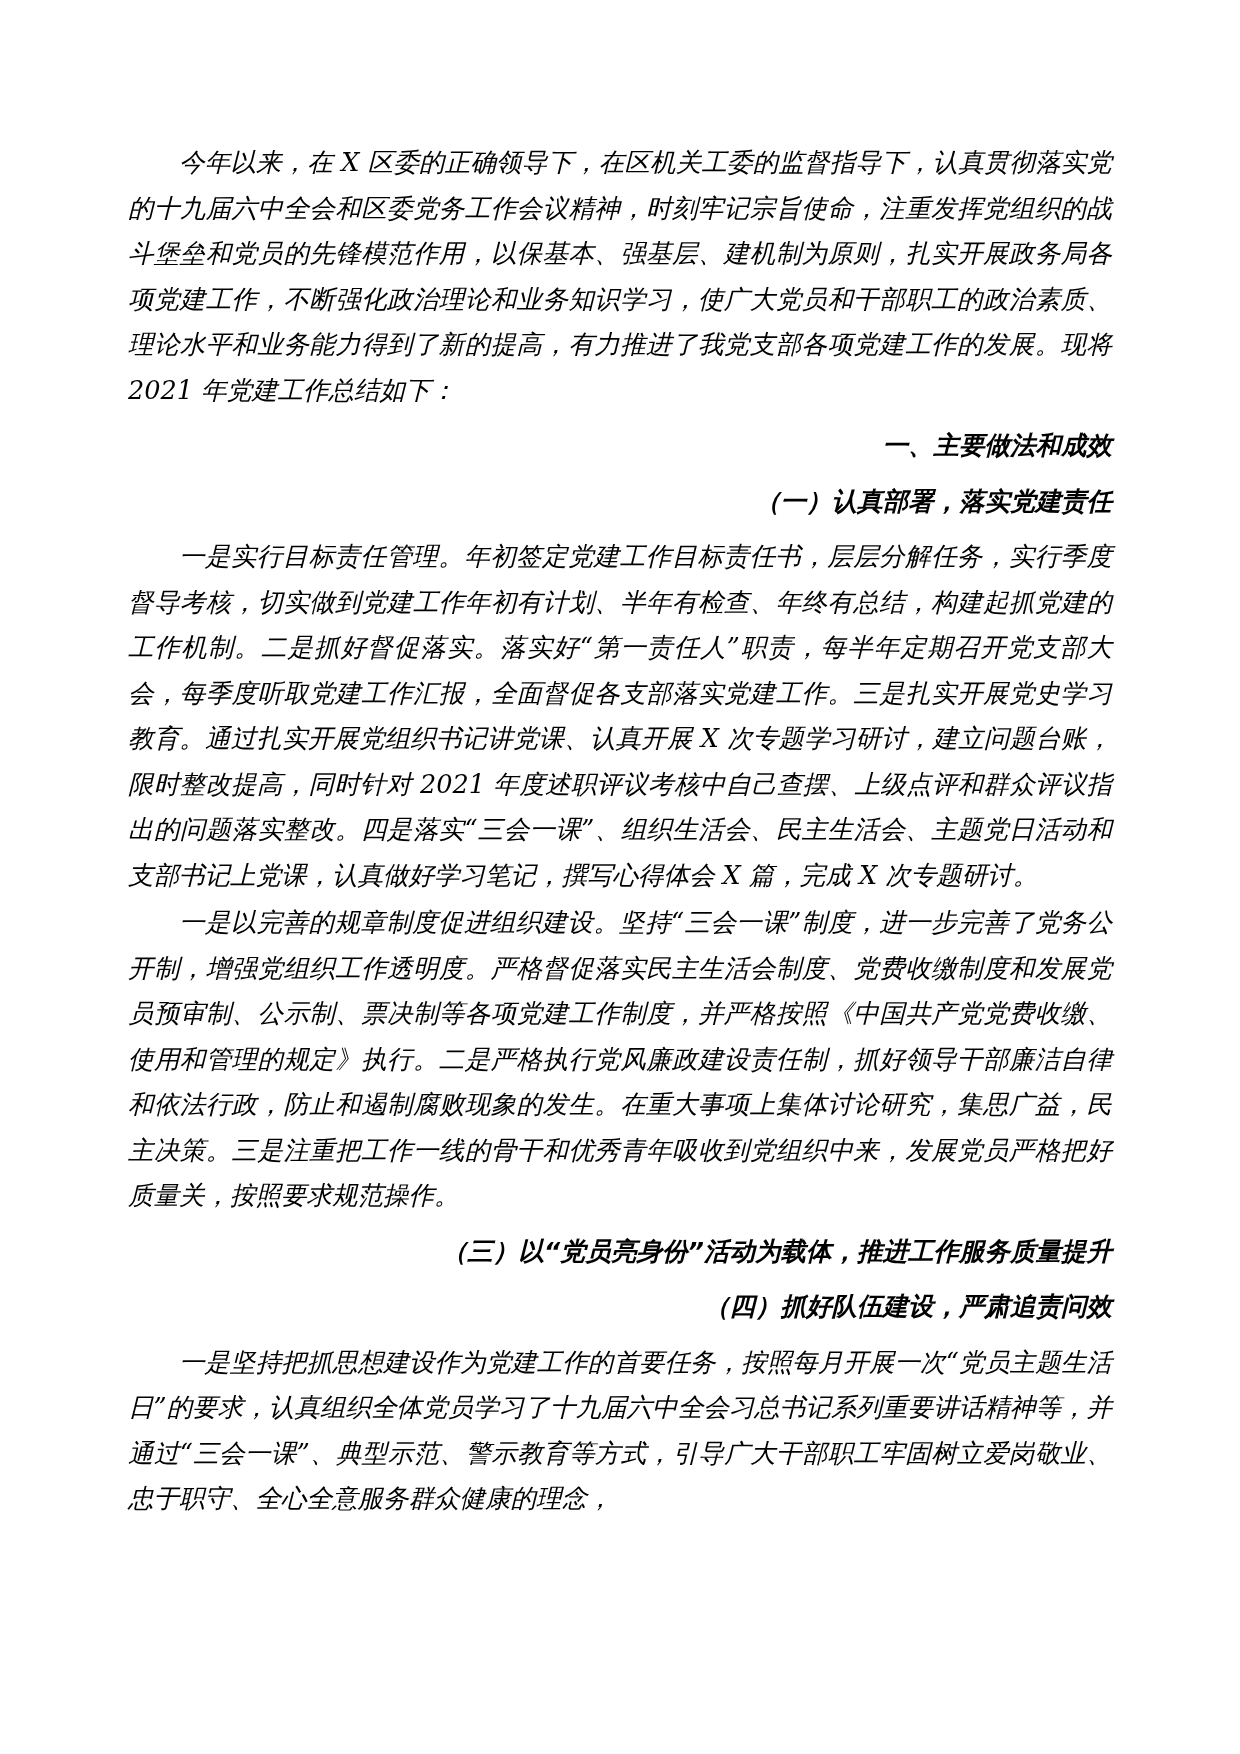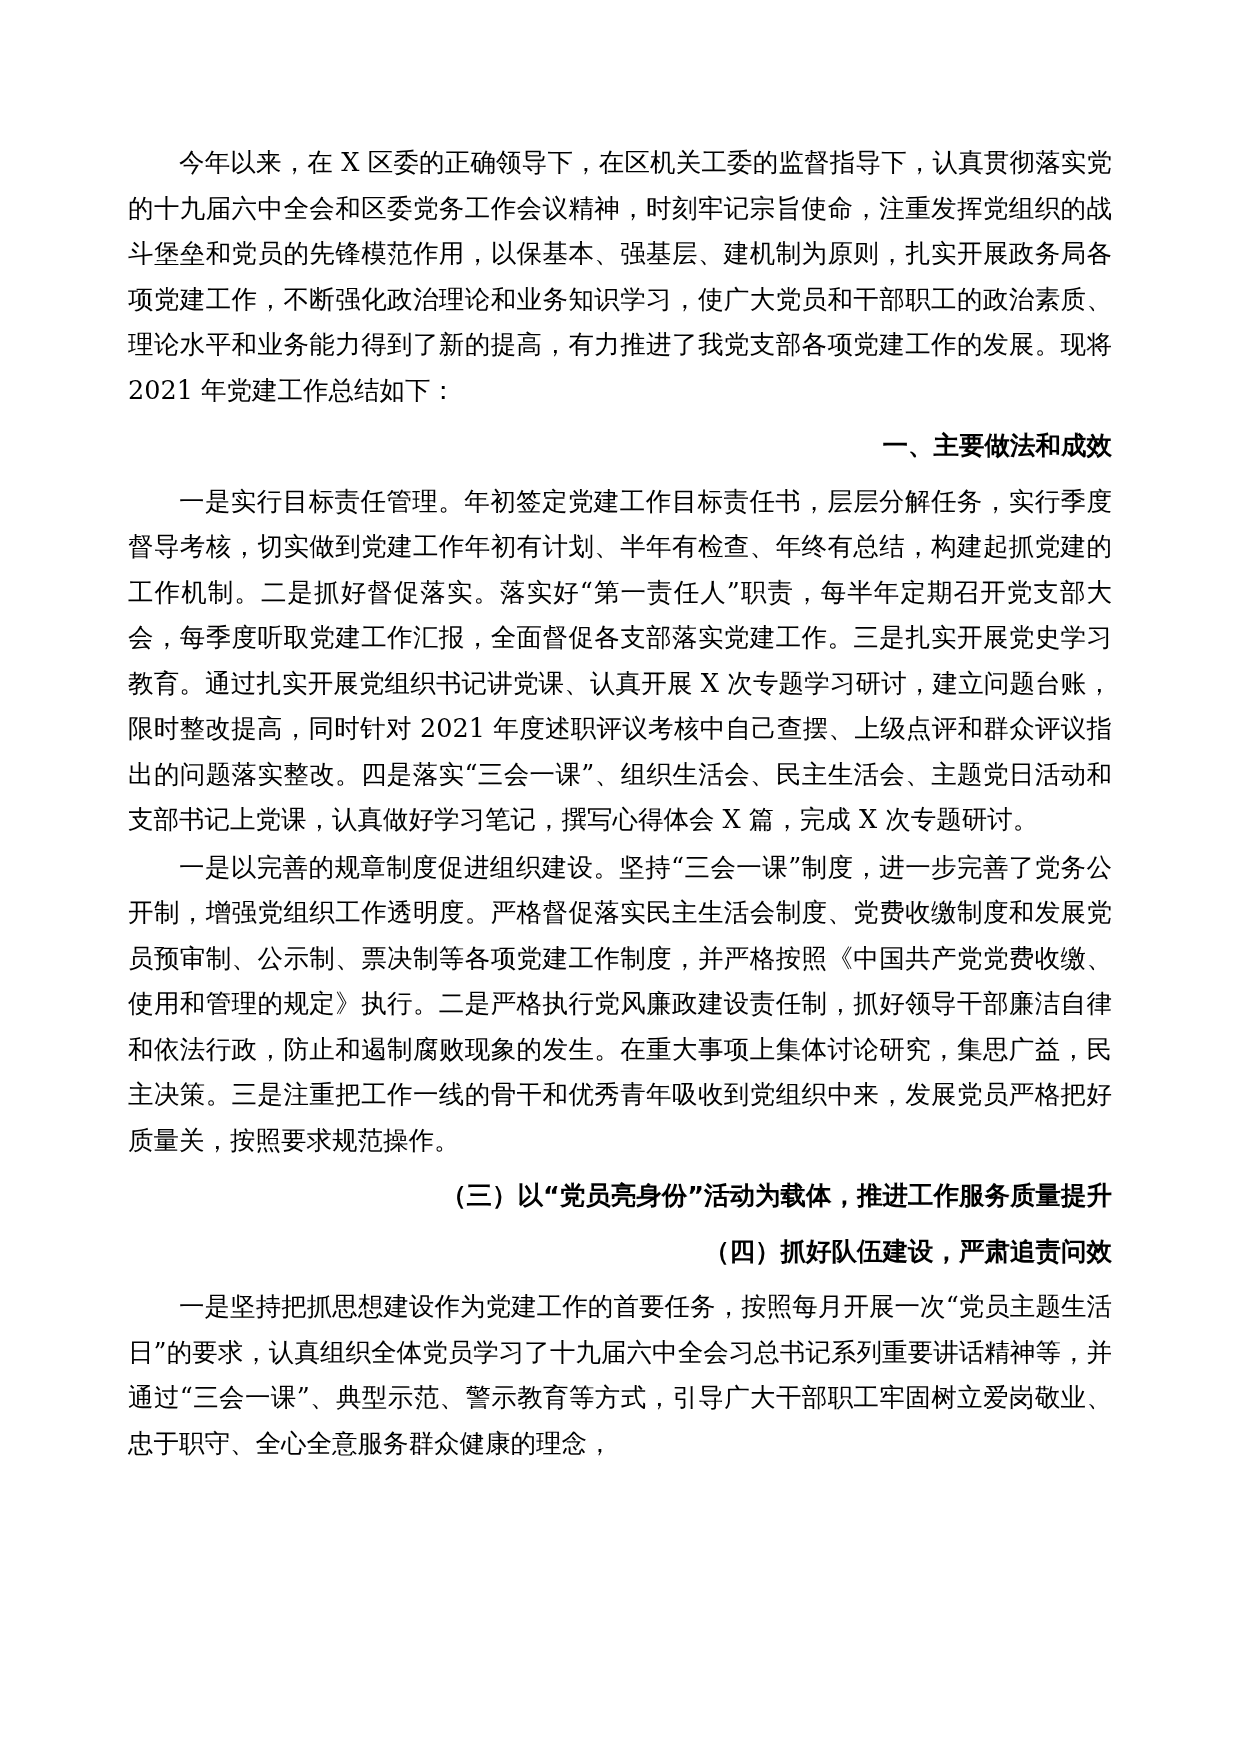--- a/index.html
+++ b/index.html
@@ -13,20 +13,21 @@
     font-family: "DejaVu Serif", "Liberation Serif", serif;
     color: #000000;
   }
   .page {
     position: relative;
     width: 1240px;
     height: 1468px;
     box-sizing: border-box;
     padding: 140px 128px 120px 128px;
     background: #ffffff;
+    font-style: italic;
   }
   .doc-body {
     width: 984px;
   }
   p.para {
     margin: 0 0 2px 0;
     font-size: 25.5px;
     line-height: 45.5px;
     text-align: justify;
     text-justify: inter-ideograph;
@@ -47,20 +48,21 @@
 </head>
 <body>
 
 <div class="page">
   <div class="doc-body">
 
     <p class="para">今年以来，在 X 区委的正确领导下，在区机关工委的监督指导下，认真贯彻落实党的十九届六中全会和区委党务工作会议精神，时刻牢记宗旨使命，注重发挥党组织的战斗堡垒和党员的先锋模范作用，以保基本、强基层、建机制为原则，扎实开展政务局各项党建工作，不断强化政治理论和业务知识学习，使广大党员和干部职工的政治素质、理论水平和业务能力得到了新的提高，有力推进了我党支部各项党建工作的发展。现将 2021 年党建工作总结如下：</p>
 
     <h2 class="heading">一、主要做法和成效</h2>
 
+    <h2 class="heading">（一）认真部署，落实党建责任</h2>
 
     <p class="para">一是实行目标责任管理。年初签定党建工作目标责任书，层层分解任务，实行季度督导考核，切实做到党建工作年初有计划、半年有检查、年终有总结，构建起抓党建的工作机制。二是抓好督促落实。落实好“第一责任人”职责，每半年定期召开党支部大会，每季度听取党建工作汇报，全面督促各支部落实党建工作。三是扎实开展党史学习教育。通过扎实开展党组织书记讲党课、认真开展 X 次专题学习研讨，建立问题台账，限时整改提高，同时针对 2021 年度述职评议考核中自己查摆、上级点评和群众评议指出的问题落实整改。四是落实“三会一课”、组织生活会、民主生活会、主题党日活动和支部书记上党课，认真做好学习笔记，撰写心得体会 X 篇，完成 X 次专题研讨。</p>
 
 
     <p class="para">一是以完善的规章制度促进组织建设。坚持“三会一课”制度，进一步完善了党务公开制，增强党组织工作透明度。严格督促落实民主生活会制度、党费收缴制度和发展党员预审制、公示制、票决制等各项党建工作制度，并严格按照《中国共产党党费收缴、使用和管理的规定》执行。二是严格执行党风廉政建设责任制，抓好领导干部廉洁自律和依法行政，防止和遏制腐败现象的发生。在重大事项上集体讨论研究，集思广益，民主决策。三是注重把工作一线的骨干和优秀青年吸收到党组织中来，发展党员严格把好质量关，按照要求规范操作。</p>
 
     <h2 class="heading">（三）以“党员亮身份”活动为载体，推进工作服务质量提升</h2>
 
 
     <h2 class="heading">（四）抓好队伍建设，严肃追责问效</h2>

